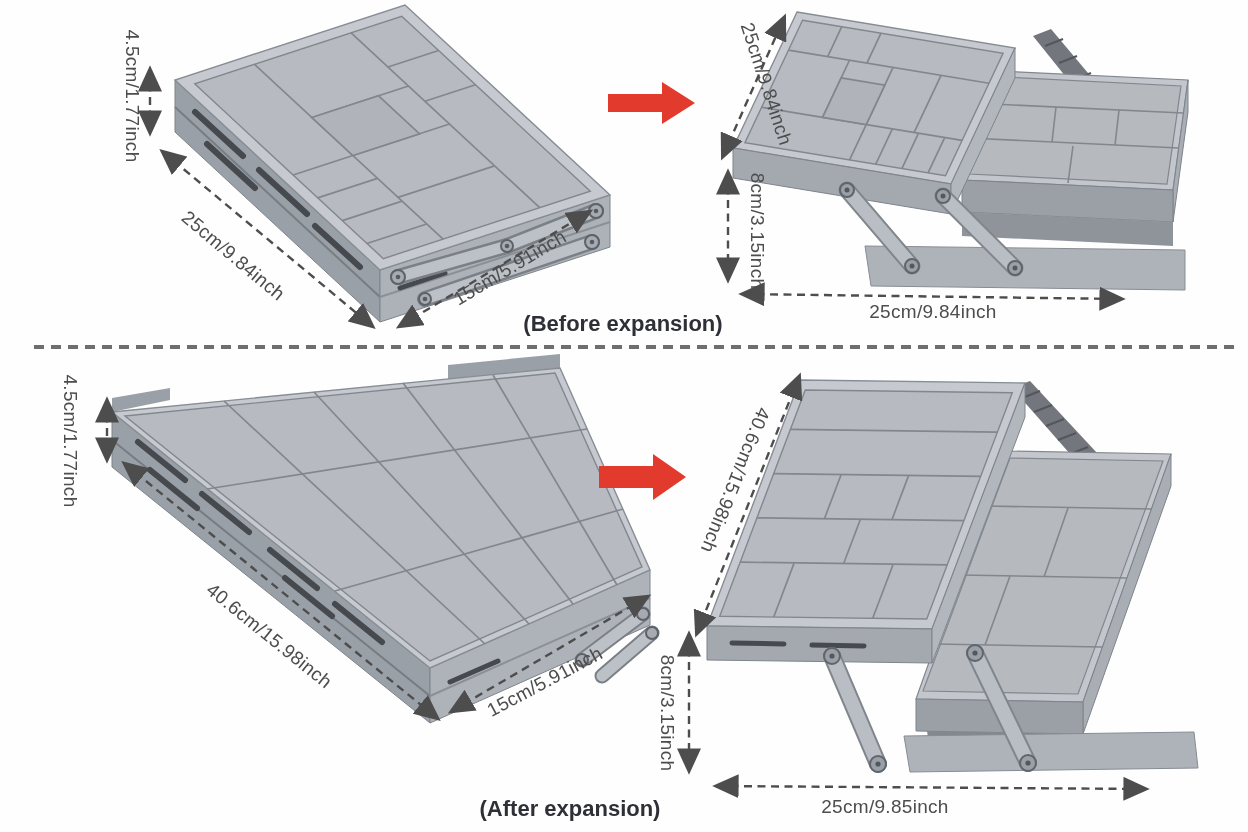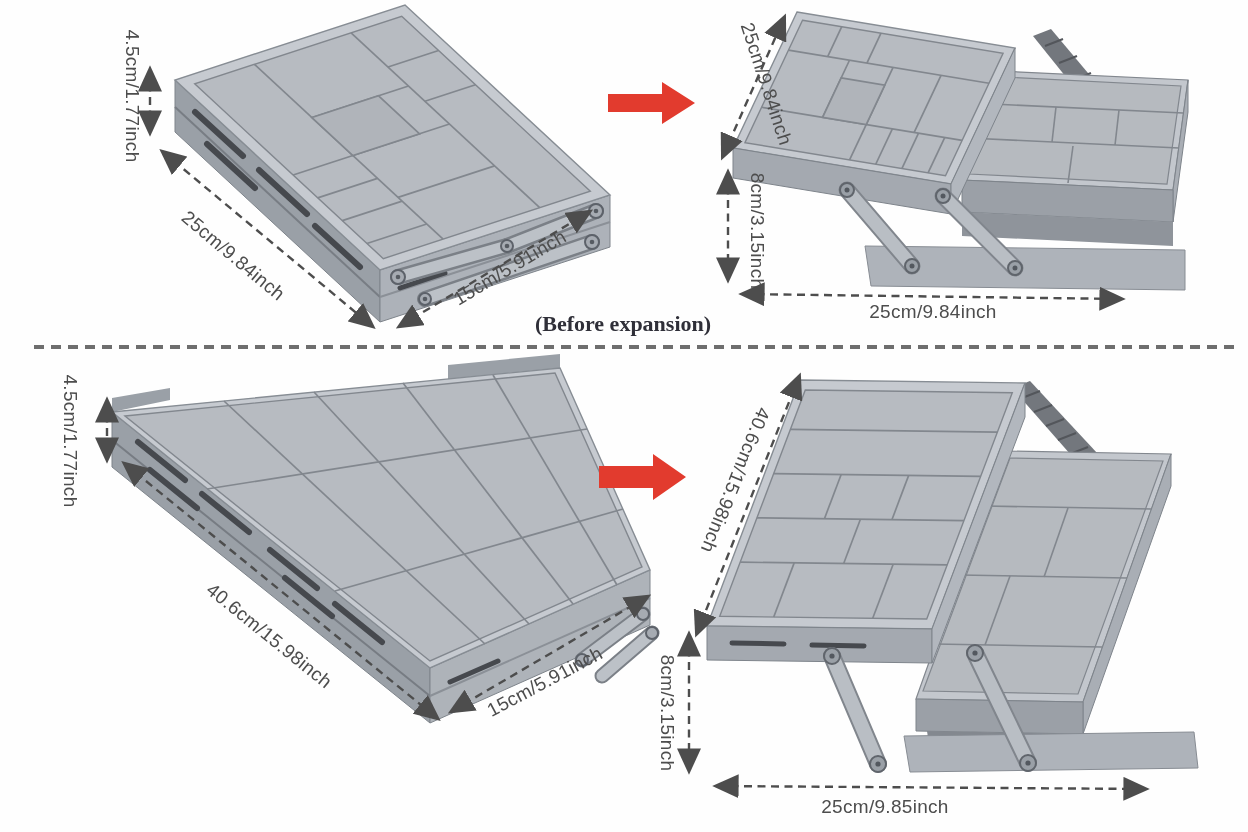--- a/index.html
+++ b/index.html
@@ -2,21 +2,21 @@
 <html><head>
 <meta charset="utf-8">
 <style>
   html,body{margin:0;padding:0;background:#fff;}
   .page{position:relative;width:1248px;height:832px;background:#fefefe;overflow:hidden;
         font-family:"Liberation Sans",sans-serif;}
   .photo{position:absolute;z-index:2;}
   .overlay{position:absolute;left:0;top:0;z-index:5;}
   .dim-label{position:absolute;z-index:6;font-size:19px;color:#4d4d4d;white-space:nowrap;
              letter-spacing:.3px;}
-  .caption{position:absolute;z-index:6;font-family:Liberation Serif, serif;font-weight:bold;
+  .caption{position:absolute;z-index:6;font-family:Liberation Sans, sans-serif;font-weight:bold;
            font-size:22px;color:#2f2f38;white-space:nowrap;transform:translate(-50%,-50%);}
 </style>
 </head>
 <body>
 
 <div class="page">
 
   <svg class="photo" style="left:155px;top:0;" width="470" height="335" viewBox="0 0 470 335">
 
     <g>
@@ -331,14 +331,15 @@
 
   <div class="dim-label" style="left:70px;top:441px;transform:translate(-50%,-50%) rotate(90deg);">4.5cm/1.77inch</div>
   <div class="dim-label" style="left:269px;top:636px;transform:translate(-50%,-50%) rotate(39deg);">40.6cm/15.98inch</div>
   <div class="dim-label" style="left:545px;top:682px;transform:translate(-50%,-50%) rotate(-28deg);">15cm/5.91inch</div>
 
   <div class="dim-label" style="left:735px;top:480px;transform:translate(-50%,-50%) rotate(112deg);">40.6cm/15.98inch</div>
   <div class="dim-label" style="left:667px;top:713px;transform:translate(-50%,-50%) rotate(90deg);">8cm/3.15inch</div>
   <div class="dim-label" style="left:885px;top:807px;transform:translate(-50%,-50%);">25cm/9.85inch</div>
 
   <div class="caption" style="left:623px;top:324px;">(Before expansion)</div>
+  <div class="caption" style="left:570px;top:809px;">(After expansion)</div>
 
 </div>
 
 </body></html>

